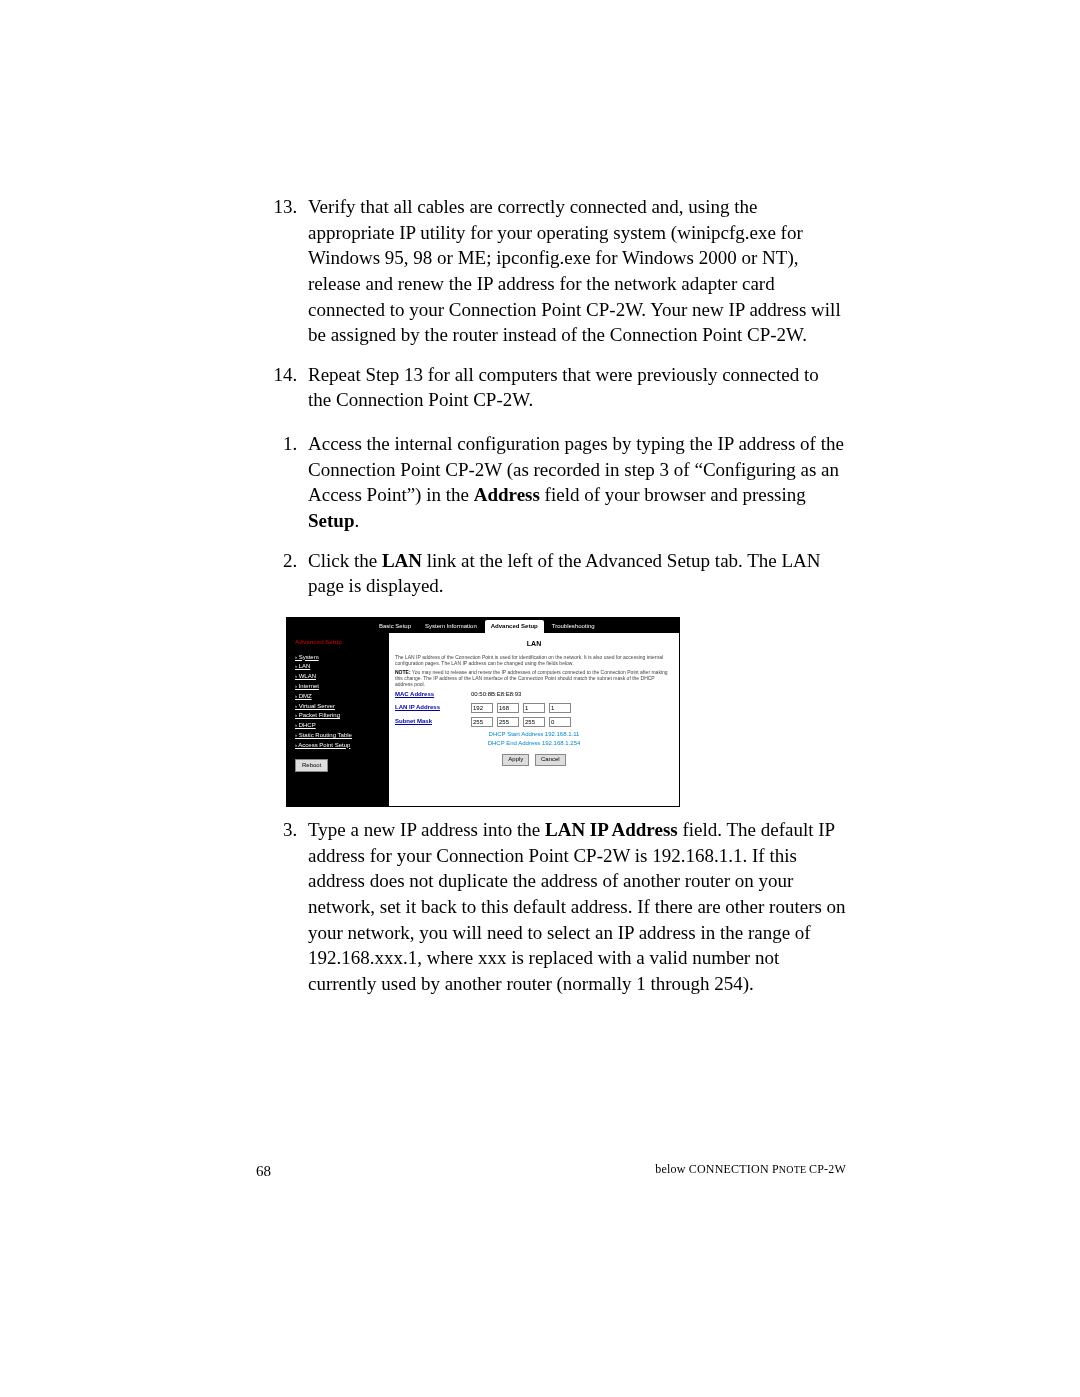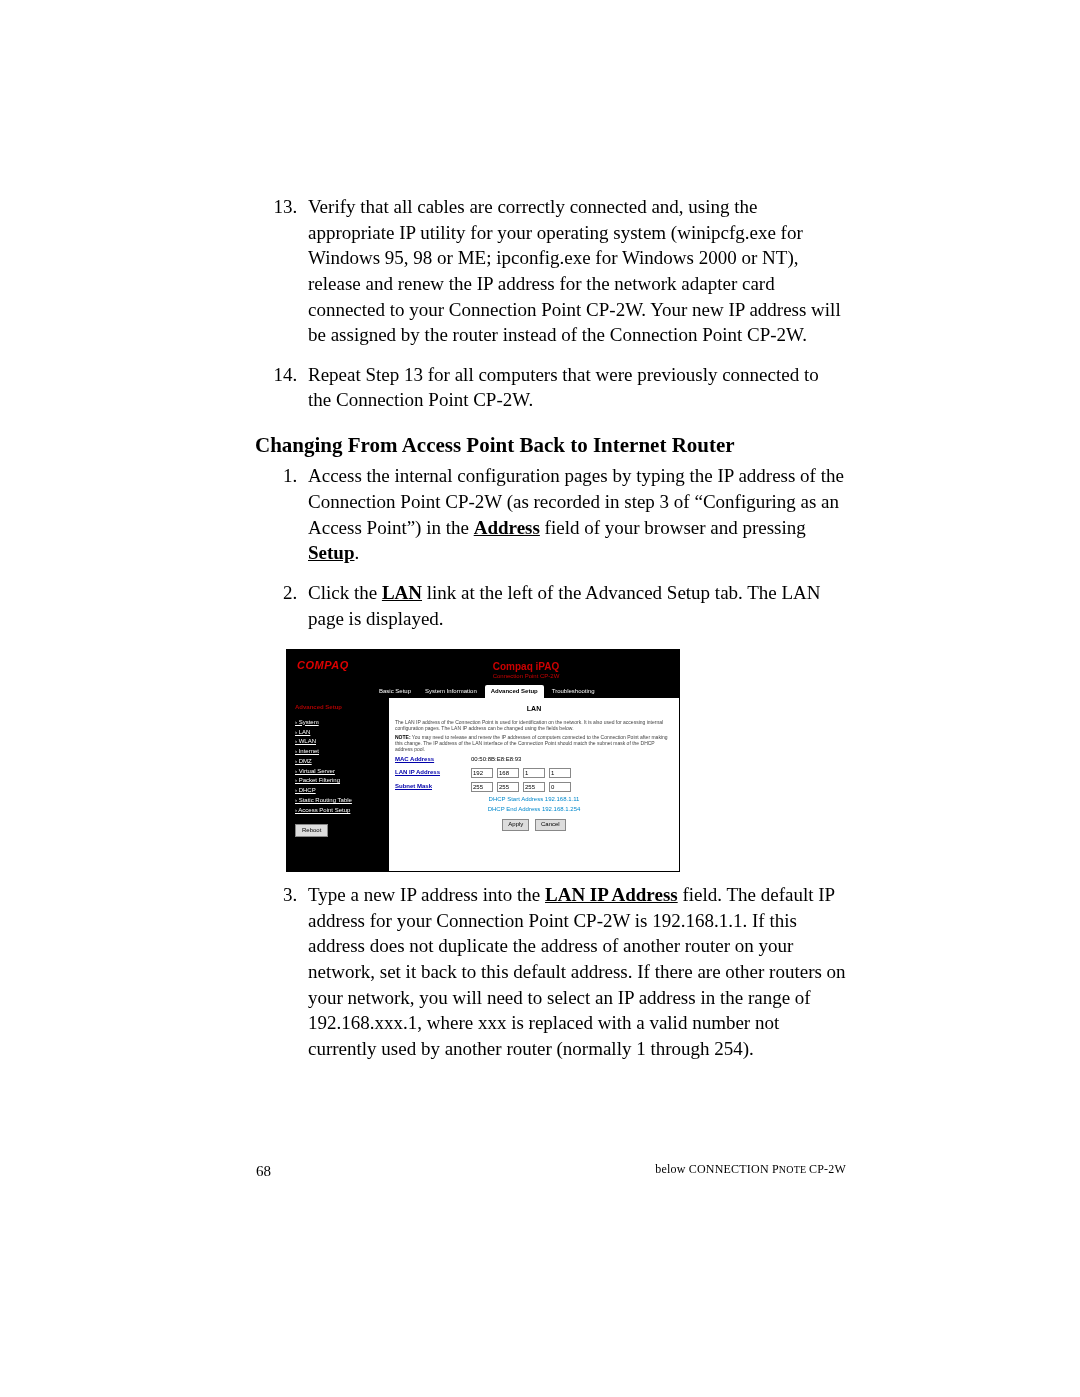--- a/index.html
+++ b/index.html
@@ -25,21 +25,21 @@
   }
   ol.list > li {
     margin-bottom: 14px;
     padding-left: 6px;
   }
   h2.subhead {
     font-size: 21px;
     font-weight: bold;
     margin: 10px 0 4px -1px;
   }
-  .bold { font-weight: bold; text-decoration: underline; }
+  .bold { font-weight: bold; }
   .figure-wrap {
     margin: 6px 0 10px 30px;
   }
 
   
   .router {
     width: 392px;
     background: #000;
     color: #fff;
     font-family: Arial, Helvetica, sans-serif;
@@ -217,40 +217,32 @@
 </head>
 <body>
 
 <div class="page">
 
   <ol class="list" start="13">
     <li>Verify that all cables are correctly connected and, using the appropriate IP utility for your operating system (winipcfg.exe for Windows 95, 98 or ME; ipconfig.exe for Windows 2000 or NT), release and renew the IP address for the network adapter card connected to your Connection Point CP-2W. Your new IP address will be assigned by the router instead of the Connection Point CP-2W.</li>
     <li>Repeat Step 13 for all computers that were previously connected to the Connection Point CP-2W.</li>
   </ol>
 
-  <h2 class="subhead">Changing From Access Point Back to Internet Router</h2>
 
   <ol class="list" start="1">
     <li>
       <span>Access the internal configuration pages by typing the IP address of the Connection Point CP-2W (as recorded in step 3 of “Configuring as an Access Point”) in the </span><span class="bold">Address</span><span> field of your browser and pressing </span><span class="bold">Setup</span><span>.</span>
     </li>
     <li>
       <span>Click the </span><span class="bold">LAN</span><span> link at the left of the Advanced Setup tab. The LAN page is displayed.</span>
     </li>
   </ol>
 
   <div class="figure-wrap">
     <div class="router">
-      <div class="hdr">
-        <div class="brand">COMPAQ</div>
-        <div class="title-area">
-          <div class="prod-title">Compaq iPAQ</div>
-          <div class="prod-sub">Connection Point CP-2W</div>
-        </div>
-      </div>
       <div class="tabs">
         <div class="tab">Basic Setup</div>
         <div class="tab">System Information</div>
         <div class="tab active">Advanced Setup</div>
         <div class="tab">Troubleshooting</div>
       </div>
       <div class="body">
         <div class="side">
           <div class="side-head">Advanced Setup</div>
           <div class="nav-item">› System</div>

